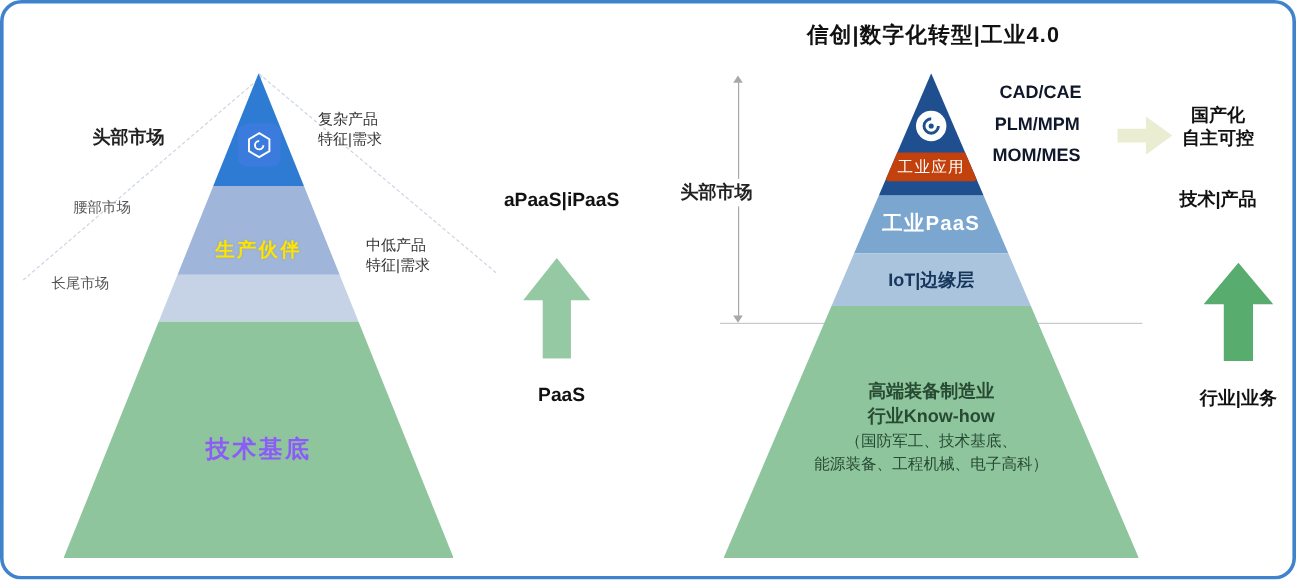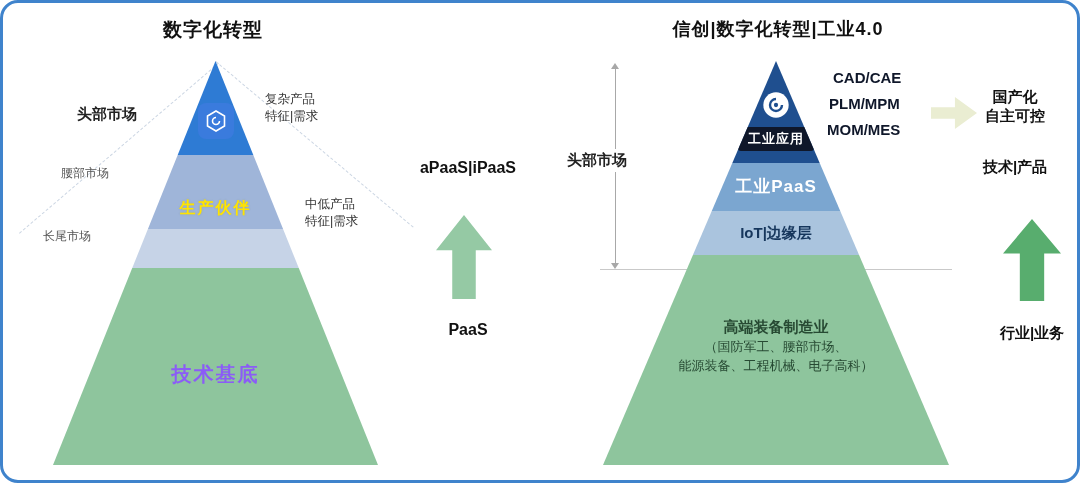--- a/index.html
+++ b/index.html
@@ -37,21 +37,21 @@
 
   .partner { color:#ffe400; font-size:16px; font-weight:bold; letter-spacing:2px;
              text-shadow:0 0 2px rgba(120,120,0,.25); }
   .base-label { color:#8b5cf6; font-size:20px; font-weight:bold; letter-spacing:2px; }
 
   .band-text { position:absolute; left:0; width:100%; text-align:center; }
   .paas-band { color:#fff; font-size:17px; font-weight:bold; letter-spacing:1px; }
   .iot-band  { color:#16365c; font-size:15px; font-weight:bold; }
 
   .app-chip { position:absolute; left:50%; transform:translateX(-50%);
-              background:#0f172a; color:#fff; font-size:13px; font-weight:bold;
+              background:#c2410c; color:#fff; font-size:13px; font-weight:normal;
               padding:3px 10px; border-radius:3px; letter-spacing:1px; }
 
   .green-block { color:#274a33; }
   .green-block .g-big { font-size:15px; font-weight:bold; line-height:21px; }
   .green-block .g-sm  { font-size:13px; line-height:19px; }
 
   .stack-label { font-size:16px; font-weight:bold; color:#111; }
   .side-label  { font-size:15px; font-weight:bold; color:#111; line-height:19px; }
 
   .tech-label { font-size:15px; font-weight:600; color:#0f172a; }
@@ -68,21 +68,20 @@
 
   .badge { position:absolute; left:50%; transform:translateX(-50%);
            background:#3a7bdd; border-radius:8px; display:flex;
            align-items:center; justify-content:center; }
 </style>
 </head>
 <body>
 
 <div class="canvas">
 
-  <div class="abs ctr title" style="left:95px; top:14px; width:230px;">数字化转型</div>
 
   <div class="dash-line" style="left:16px; top:230px; width:262px; transform:rotate(-40.5deg);"></div>
   <div class="dash-line" style="left:213px; top:58px; width:258px; transform:rotate(40deg);"></div>
 
   <div class="pyramid pyr-left">
     <div class="layer pl-1"></div>
     <div class="layer pl-2"></div>
     <div class="layer pl-3"></div>
     <div class="layer pl-4"></div>
 
@@ -136,21 +135,22 @@
         <circle cx="12" cy="12" r="1.6" fill="#1f4f8f"></circle>
       </svg>
     </div>
     <div class="app-chip" style="top:66px;">工业应用</div>
 
     <div class="band-text paas-band" style="top:114px;">工业PaaS</div>
     <div class="band-text iot-band" style="top:163px;">IoT|边缘层</div>
 
     <div class="band-text green-block" style="top:255px;">
       <div class="g-big">高端装备制造业</div>
-      <div class="g-sm">（国防军工、腰部市场、</div>
+      <div class="g-big">行业Know-how</div>
+      <div class="g-sm">（国防军工、技术基底、</div>
       <div class="g-sm">能源装备、工程机械、电子高科）</div>
     </div>
   </div>
 
   <div class="abs tech-label" style="left:830px; top:66px;">CAD/CAE</div>
   <div class="abs tech-label" style="left:826px; top:92px;">PLM/MPM</div>
   <div class="abs tech-label" style="left:824px; top:118px;">MOM/MES</div>
 
   <div class="abs arrow-right" style="left:928px; top:94px; width:46px; height:32px; background:#eaedd2;"></div>
   <div class="abs ctr side-label" style="left:968px; top:84px; width:88px;">

